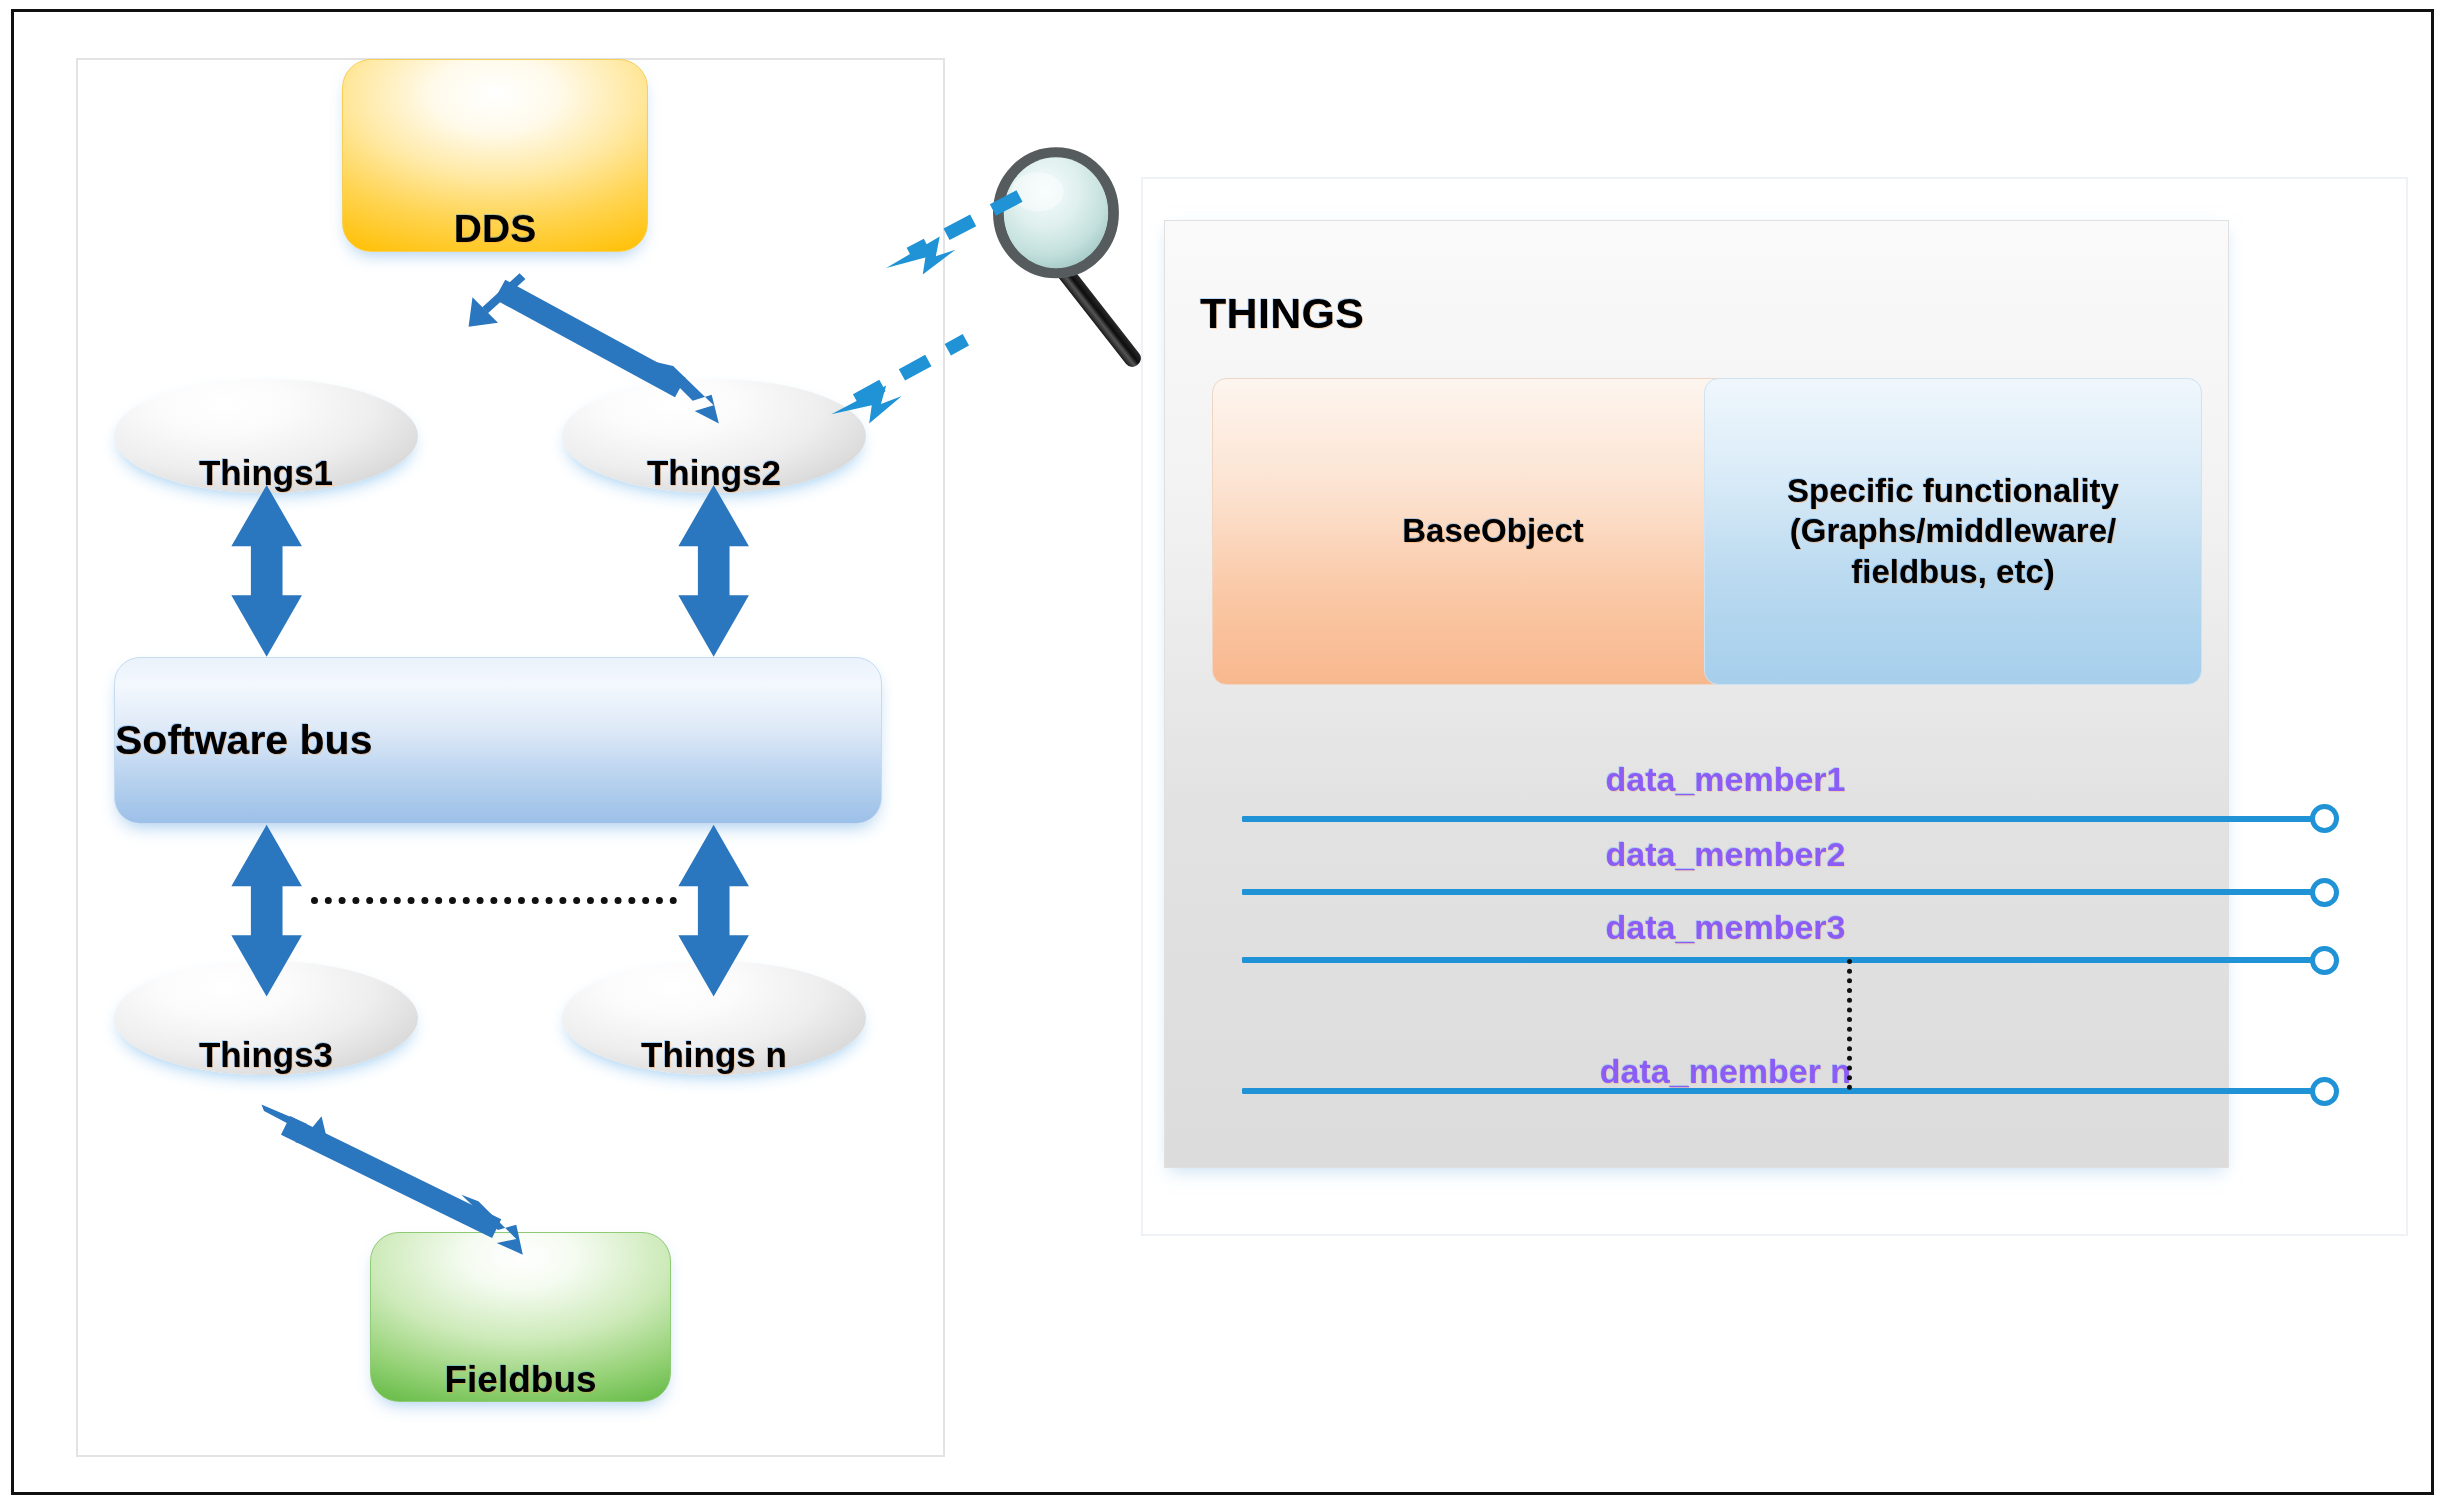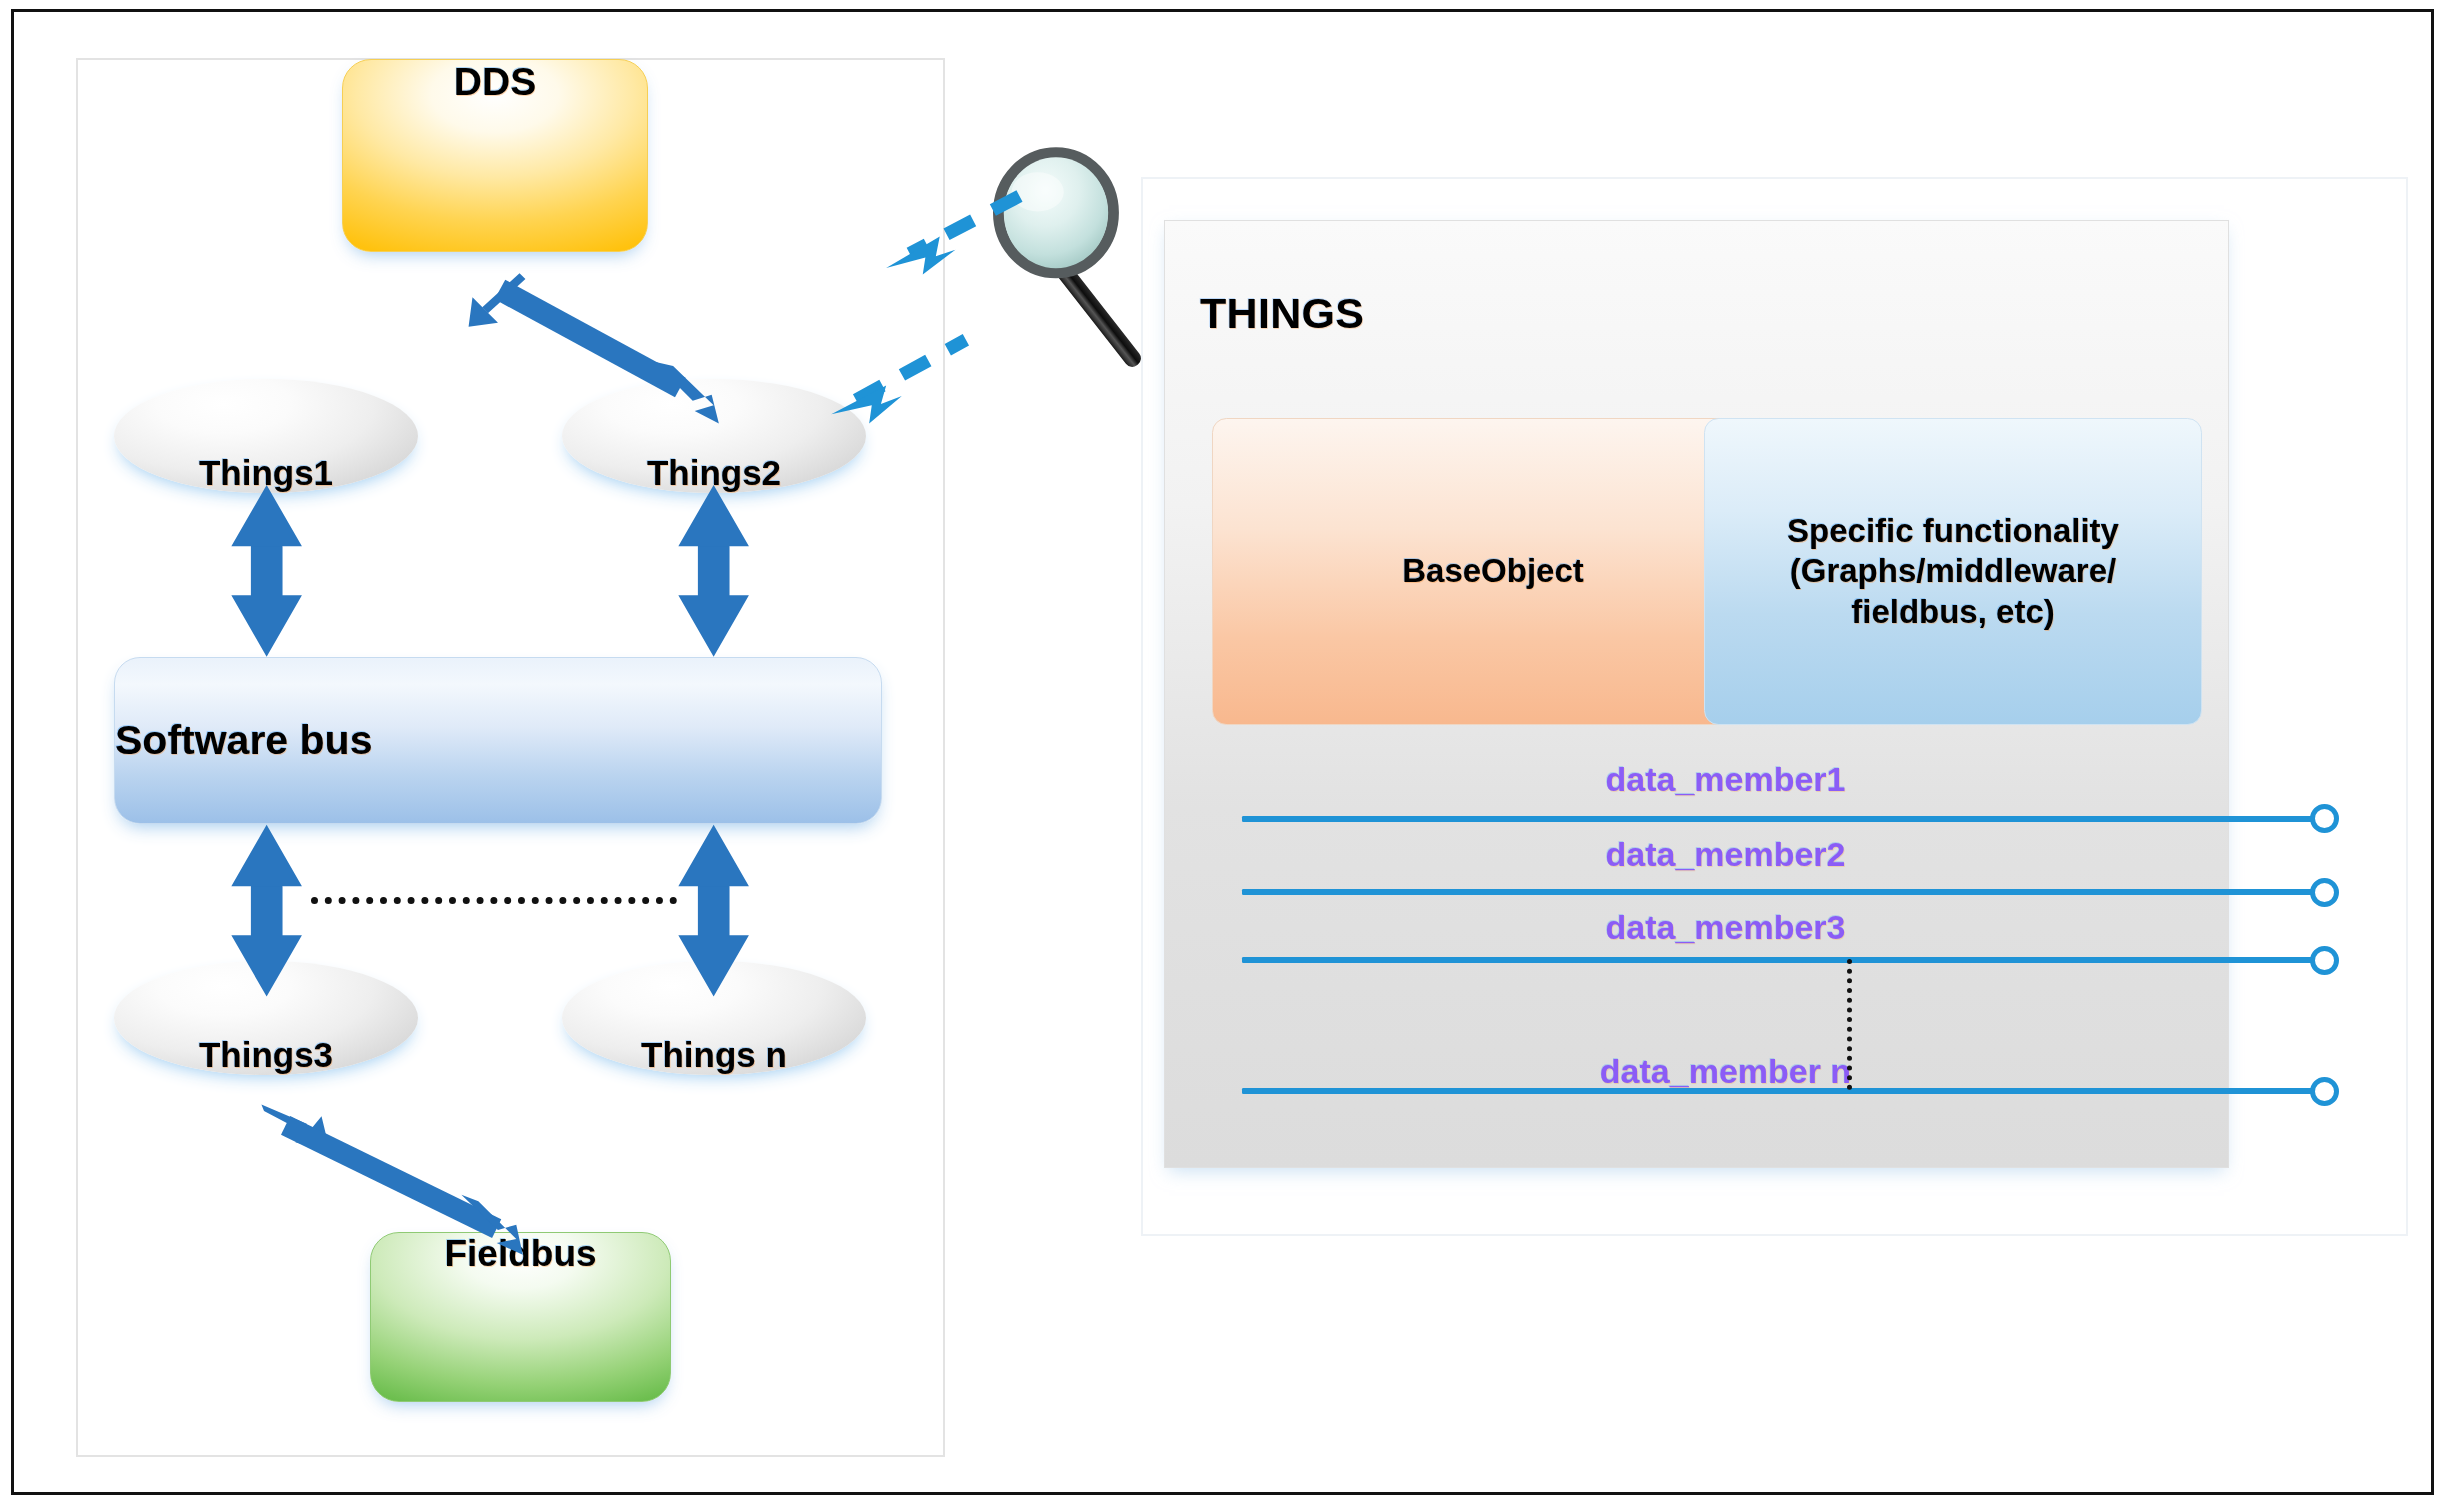--- a/index.html
+++ b/index.html
@@ -29,21 +29,21 @@
     box-shadow:0 6.5px 17px -3.9px rgba(160,200,235,.55);
   }
   #things-title{
     position:absolute;left:35px;top:19.6px;
     font-size:43px;font-weight:bold;color:#000;letter-spacing:0.3px;
     text-shadow:0.7px 0.7px 0 rgba(255,150,60,.35),-0.7px -0.7px 0 rgba(60,150,255,.30);
     margin-top:48px;
   }
   
   .rbox{
-    position:absolute;border-radius:29px;display:flex;align-items:flex-start;
+    position:absolute;border-radius:29px;display:flex;align-items:flex-end;
     justify-content:center;text-align:center;box-sizing:border-box;
     font-weight:bold;color:#000;
     box-shadow:0 7.8px 17px -6.5px rgba(150,195,235,.85);
   }
   .nodetext{
     text-shadow:0.7px 0.7px 0 rgba(255,150,60,.40),-0.7px -0.7px 0 rgba(60,160,255,.40);
   }
   #dds-box{
     left:342px;top:59px;width:306px;height:193px;font-size:39px;
     background:radial-gradient(ellipse 95% 90% at 50% 18%,#ffffff 0%,#fffaea 22%,#ffe9a4 48%,#ffd451 74%,#ffc20e 100%);
@@ -73,21 +73,21 @@
   #things1{left:114px;top:379px;}
   #things2{left:562px;top:379px;}
   #things3{left:114px;top:961px;}
   #thingsn{left:562px;top:961px;}
   
   #arrow-layer{position:absolute;left:0;top:0;width:2450px;height:1509px;pointer-events:none;}
   
   .inner-box{
     position:absolute;box-sizing:border-box;border-radius:14.4px;
     display:flex;align-items:center;justify-content:center;text-align:center;
-    font-weight:bold;color:#000;line-height:1.22;margin-top:40px;
+    font-weight:bold;color:#000;line-height:1.22;
   }
   #base-object{
     left:1212px;top:378px;width:562px;height:307px;font-size:33px;
     background:linear-gradient(180deg,#fdf3ec 0%,#fde4d2 34%,#fbc9a8 70%,#f9b versus 100%);
     background:linear-gradient(180deg,#fdf5ef 0%,#fce3d1 36%,#fac7a4 72%,#f8b88e 100%);
     border:0.7px solid #f0d6c2;
   }
   #specific-func{
     left:1704px;top:378px;width:498px;height:307px;font-size:33px;
     background:linear-gradient(180deg,#eff7fc 0%,#dbecf8 30%,#bbdaf0 64%,#a6cfec 100%);

